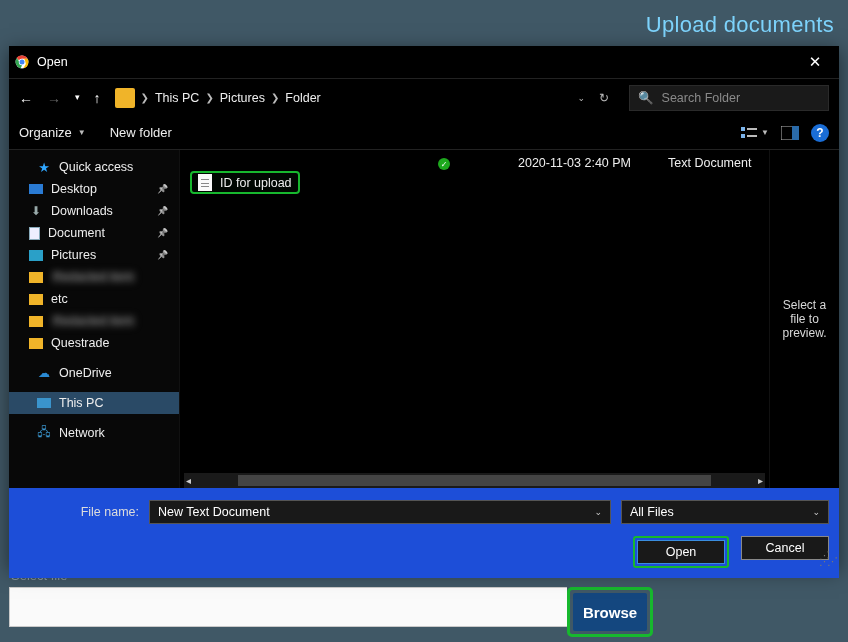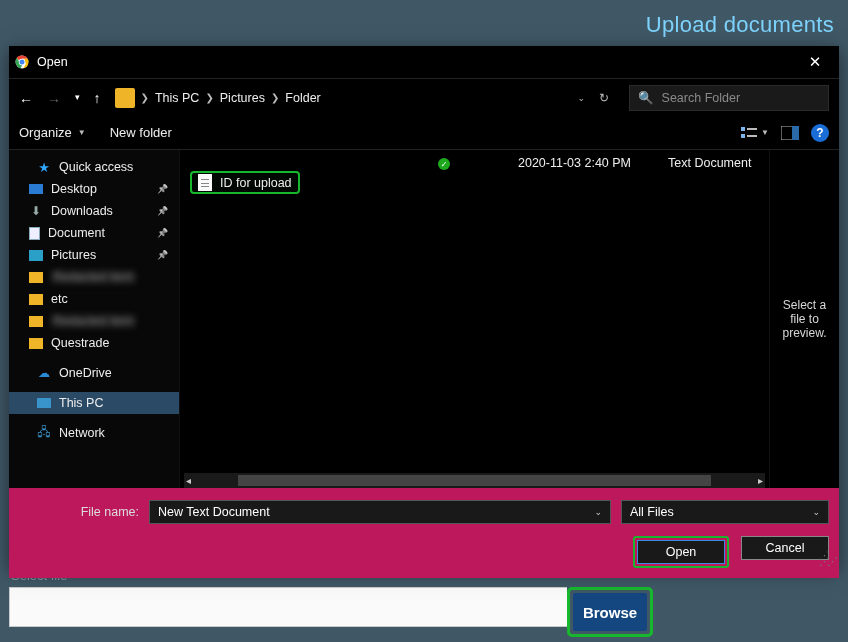--- a/index.html
+++ b/index.html
@@ -60,21 +60,21 @@
   .file-docicon { width:14px; height:17px; background:#fafafa; display:inline-block; position:relative; }
   .file-docicon::before, .file-docicon::after { content:""; position:absolute; left:3px; right:3px; height:1px; background:#888; }
   .file-docicon::before { top:5px; }
   .file-docicon::after { top:9px; box-shadow: 0 3px 0 #888; }
   .status-dot { width:12px; height:12px; border-radius:50%; background:#1da81d; display:inline-flex; align-items:center; justify-content:center; color:#fff; font-size:8px; }
   .filegrid-body { flex:1; position:relative; }
   .hscroll { position:absolute; left:4px; right:4px; bottom:0; height:15px; background:#1a1a1a; display:flex; align-items:center; justify-content:space-between; padding:0 2px;}
   .hscroll .arrow { font-size:10px; color:#ccc; }
   .hscroll .thumb { height:11px; width:82%; background:#444; }
   .preview { width:70px; background:#000; display:flex; align-items:center; justify-content:center; font-size:12px; color:#d8d8d8; text-align:center; padding:0 4px; border-left:1px solid #111;}
-  .footer { background:#be185d; padding:12px 10px 10px; }
+  .footer { background:#1d4ed8; padding:12px 10px 10px; }
   .fn-row { display:flex; align-items:center; gap:10px; }
   .fn-label { font-size:12.5px; color:#ddd; white-space:nowrap; }
   .fn-input { flex:1; height:24px; border:1px solid #555; background:#191919; color:#fff; padding:0 8px; font-size:12.5px; display:flex; align-items:center; justify-content:space-between;}
   .fn-filter { width:208px; height:24px; border:1px solid #555; background:#191919; color:#fff; padding:0 8px; font-size:12.5px; display:flex; align-items:center; justify-content:space-between;}
   .dd-caret { font-size:9px; color:#ccc; }
   .btn-row { display:flex; justify-content:flex-end; gap:12px; margin-top:12px; }
   .win-btn { width:88px; height:24px; border:1px solid #888; background:#191919; color:#fff; font-size:12.5px; display:flex; align-items:center; justify-content:center; cursor:pointer;}
   .win-btn.default { border:1px solid #3a8dde; }
   .open-wrap { border:2px solid #17b82e; border-radius:3px; padding:2px; }
   .resize-grip { position:absolute; right:4px; bottom:4px; font-size:11px; color:#777; letter-spacing:-3px; line-height:6px; }

